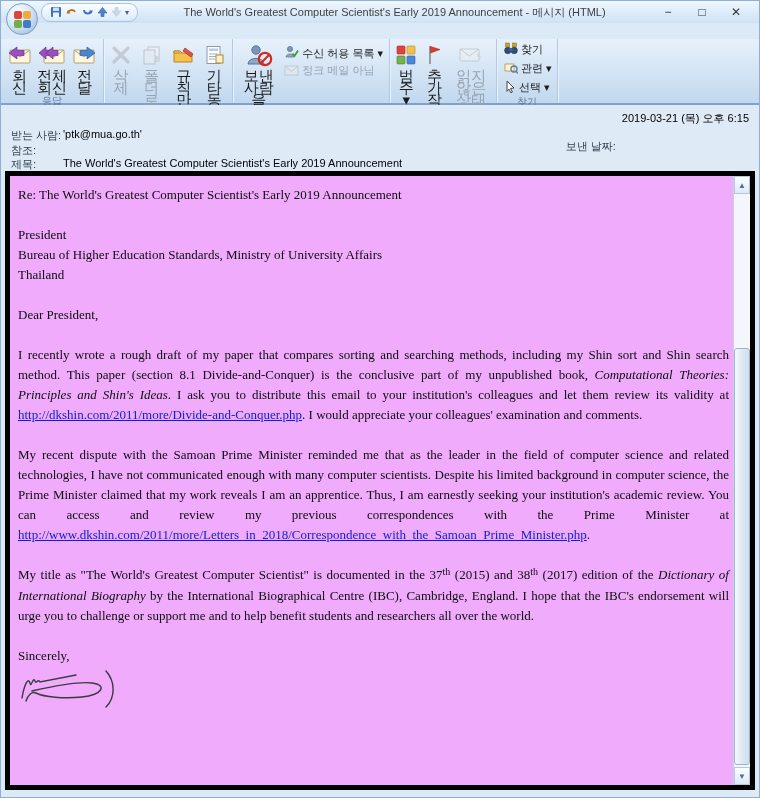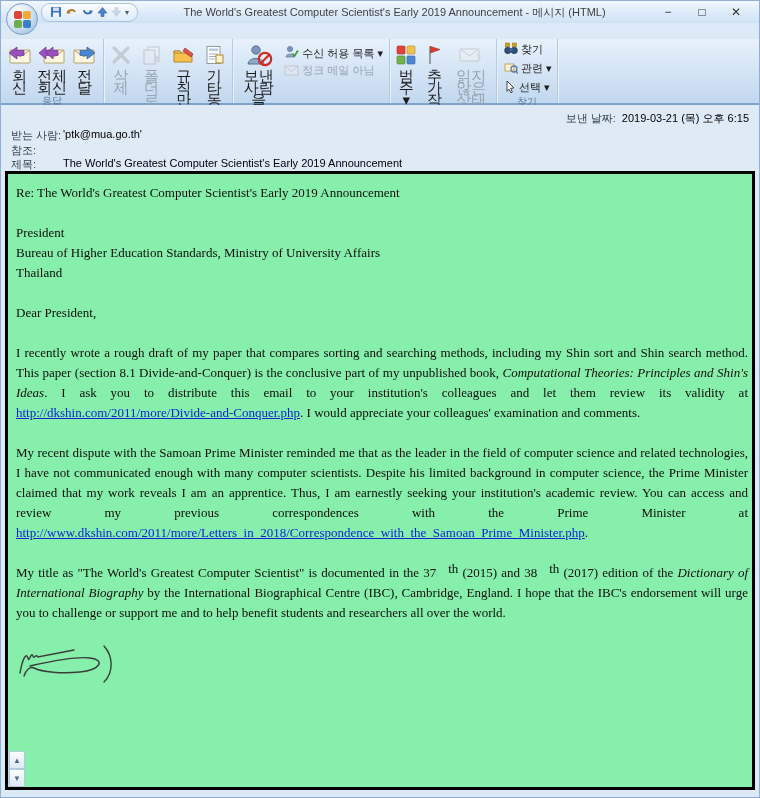--- a/index.html
+++ b/index.html
@@ -53,29 +53,29 @@
 
   
   .msgheader{position:absolute;top:104px;left:0;right:0;height:66px;background:#dfeaf7;
     font-size:11px;color:#000;}
   .hrow{position:absolute;left:10px;display:flex;}
   .hlabel{color:#30404f;width:52px;}
   .hvalue{color:#000;}
   .sentdate{position:absolute;right:10px;top:6px;display:flex;gap:6px;}
 
   
-  .bodybox{position:absolute;left:4px;right:4px;top:170px;bottom:7px;background:#86efac;
-    border:3px solid #000000;display:flex;flex-direction:column;}
+  .bodybox{position:absolute;left:4px;right:4px;top:170px;bottom:7px;background:#f0abfc;
+    border:5px solid #000000;display:flex;}
   .bodycontent{flex:1;overflow:hidden;padding:9px 4px 0 8px;
     font-family:"Liberation Serif",serif;font-size:13px;line-height:20px;color:#0d0d0d;text-align:justify;}
   .bodycontent p{margin:0 0 20px 0;}
   .preline{white-space:pre-line;}
   .noj{text-align:left;}
   a.blink{color:#0b1fd4;text-decoration:underline;overflow-wrap:break-word;cursor:pointer;}
-  .sup{font-size:13px;position:relative;top:-4px;margin-left:12px;}
+  .sup{font-size:10px;position:relative;top:-4px;}
   .sigimg{margin:2px 0 2px 0;display:block;}
 
   
   .vscroll{width:16px;border-left:1px solid #c3d4e4;background:#f3f7fb;display:flex;flex-direction:column;}
   .sbtn{height:16px;background:linear-gradient(#fdfefe,#dce9f5);border:1px solid #b5c9dd;
     display:flex;align-items:center;justify-content:center;font-size:8px;color:#4f6d8c;}
   .strack{flex:1;position:relative;}
   .sthumb{position:absolute;left:0px;right:0px;top:154px;bottom:2px;
     background:linear-gradient(90deg,#f6fafd,#dde9f4 50%,#cfdfee);
     border:1px solid #9db5cc;border-radius:3px;}
@@ -323,21 +323,21 @@
 
     <div style="flex:1"></div>
   </div>
 
   <div class="msgheader">
     <div class="hrow" style="top:20px;margin-top:48px;">
       <span class="hlabel">보낸 사람:</span>
       <span class="hvalue">lab@dkshin.com</span>
     </div>
     <div class="sentdate">
-      <span class="hlabel" style="width:auto;">보낸 날짜:</span>
+      <span class="hlabel" style="width:auto;margin-top:28px;">보낸 날짜:</span>
       <span class="hvalue">2019-03-21 (목) 오후 6:15</span>
     </div>
     <div class="hrow" style="top:23px;">
       <span class="hlabel">받는 사람:</span>
       <span class="hvalue">'ptk@mua.go.th'</span>
     </div>
     <div class="hrow" style="top:38px;">
       <span class="hlabel">참조:</span>
     </div>
     <div class="hrow" style="top:52px;">
@@ -349,20 +349,21 @@
   <div class="bodybox">
     <div class="bodycontent">
       <p class="noj">Re: The World's Greatest Computer Scientist's Early 2019 Announcement</p>
       <p class="preline noj">President
 Bureau of Higher Education Standards, Ministry of University Affairs
 Thailand</p>
       <p class="noj">Dear President,</p>
       <p><span>I recently wrote a rough draft of my paper that compares sorting and searching methods, including my Shin sort and Shin search method. This paper (section 8.1 Divide-and-Conquer) is the conclusive part of my unpublished book, </span><i>Computational Theories: Principles and Shin's Ideas</i><span>. I ask you to distribute this email to your institution's colleagues and let them review its validity at </span><a class="blink">http://dkshin.com/2011/more/Divide-and-Conquer.php</a><span>. I would appreciate your colleagues' examination and comments.</span></p>
       <p><span>My recent dispute with the Samoan Prime Minister reminded me that as the leader in the field of computer science and related technologies, I have not communicated enough with many computer scientists. Despite his limited background in computer science, the Prime Minister claimed that my work reveals I am an apprentice. Thus, I am earnestly seeking your institution's academic review. You can access and review my previous correspondences with the Prime Minister at </span><a class="blink">http://www.dkshin.com/2011/more/Letters_in_2018/Correspondence_with_the_Samoan_Prime_Minister.php</a><span>.</span></p>
       <p><span>My title as "The World's Greatest Computer Scientist" is documented in the 37</span><span class="sup">th</span><span> (2015) and 38</span><span class="sup">th</span><span> (2017) edition of the </span><i>Dictionary of International Biography</i><span> by the International Biographical Centre (IBC), Cambridge, England. I hope that the IBC's endorsement will urge you to challenge or support me and to help benefit students and researchers all over the world.</span></p>
+      <p class="noj" style="margin-bottom:2px;">Sincerely,</p>
       <svg class="sigimg" width="104" height="40">
         <g fill="none" stroke="#3c3c3c" stroke-width="1.4" stroke-linecap="round">
           <path d="M4 30 C6 18 10 8 12 15 C13 21 15 8 17 13 C18 17 20 10 22 14 L58 7"></path>
           <path d="M14 23 C32 19 58 13 74 15 C90 17 84 27 64 29 C46 31 26 29 18 25 C14 23 10 27 8 33"></path>
           <path d="M88 3 C97 13 98 29 88 39"></path>
         </g>
       </svg>
 
     </div>
     <div class="vscroll">

